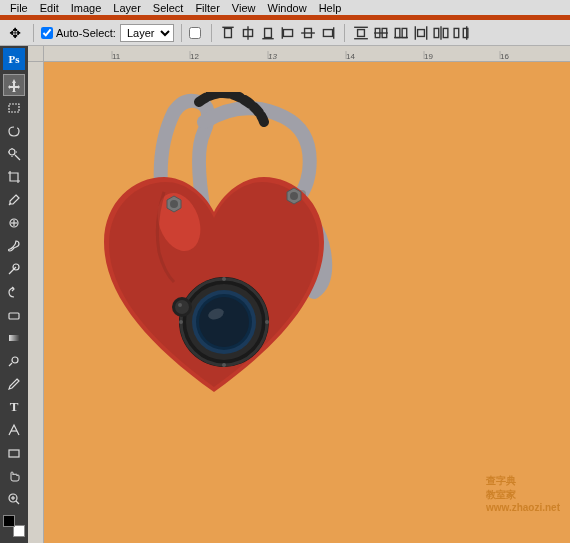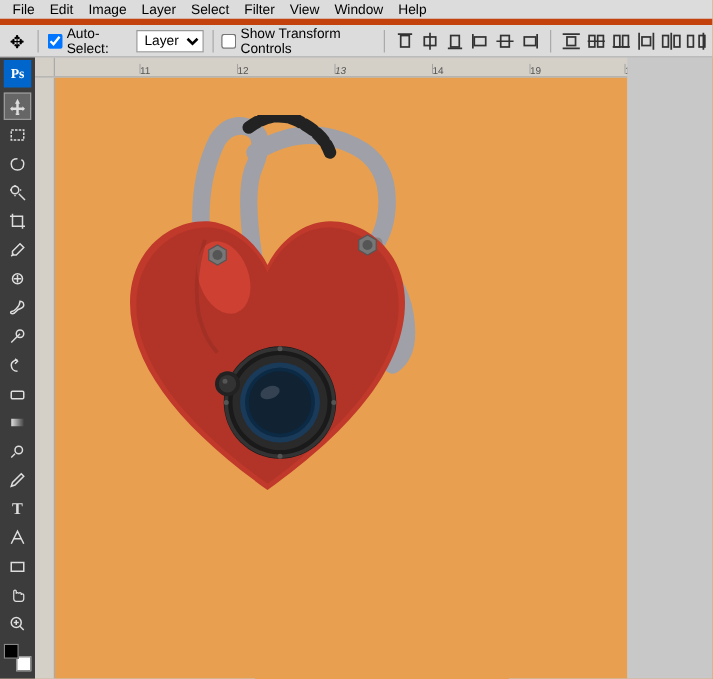--- a/index.html
+++ b/index.html
@@ -67,21 +67,21 @@
     .t-icon {
       width: 18px; height: 18px;
       display: flex; align-items: center; justify-content: center;
       font-size: 10px; color: #333; cursor: pointer;
       border: 1px solid transparent;
     }
 
     
     #main {
       display: flex;
-      width: 502px;
+      width: 570px;
       height: 497px; 
     }
 
     
     #left-toolbar {
       width: 28px;
       height: 497px;
       background: #3c3c3c;
       display: flex;
       flex-direction: column;
@@ -204,21 +204,20 @@
     <input type="checkbox" class="toolbar-checkbox" checked="" style="">
     <span>Auto-Select:</span>
   </div>
   <select class="toolbar-select">
     <option>Layer</option>
   </select>
   <div class="toolbar-separator"></div>
 
   <div class="toolbar-item">
     <input type="checkbox" class="toolbar-checkbox" style="">
-    <span>Show Transform Controls</span>
   </div>
   <div class="toolbar-separator"></div>
 
   <div class="toolbar-icon-group">
     <div class="t-icon" title="Align Top Edges">
       <svg viewBox="0 0 14 14" fill="none" stroke="#333" stroke-width="1.2">
         <line x1="2" y1="2" x2="12" y2="2"></line>
         <rect x="4" y="3" width="6" height="8"></rect>
       </svg>
     </div>
@@ -519,17 +518,22 @@
           <circle cx="98" cy="215" r="7" fill="#333"></circle>
           <circle cx="96" cy="213" r="2" fill="#555"></circle>
 
           <polygon points="83,108 90,104 97,108 97,116 90,120 83,116" fill="#777" stroke="#555" stroke-width="1"></polygon>
           <circle cx="90" cy="112" r="4" fill="#555"></circle>
 
           <polygon points="203,100 210,96 217,100 217,108 210,112 203,108" fill="#777" stroke="#555" stroke-width="1"></polygon>
           <circle cx="210" cy="104" r="4" fill="#555"></circle>
         </svg>
 
+        <div id="watermark">
+          <div>查字典</div>
+          <div>教室家</div>
+          <div>www.zhaozi.net</div>
+        </div>
       </div>
     </div>
   </div>
 
 </div>
 
 </body></html>

